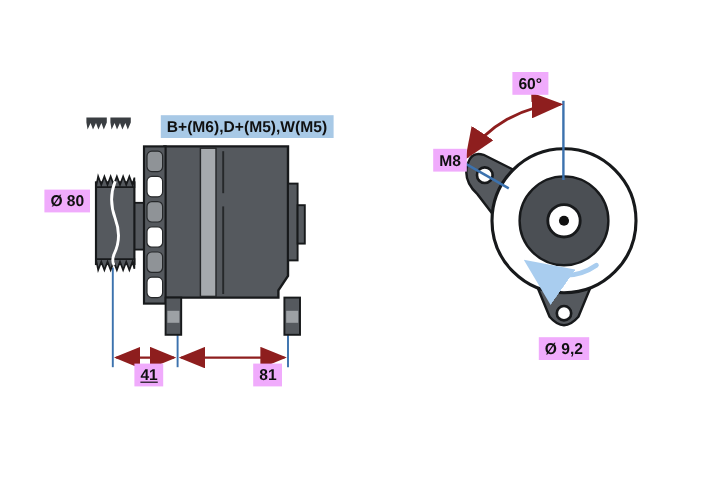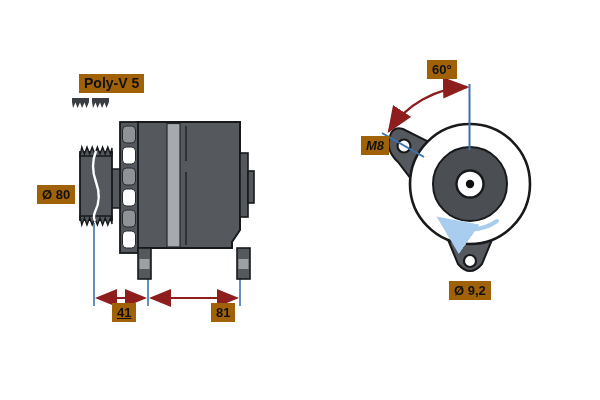--- a/index.html
+++ b/index.html
@@ -3,21 +3,21 @@
 <meta charset="utf-8">
 <style>
   html,body{margin:0;padding:0;background:#ffffff;}
   #stage{
     position:relative;width:600px;height:400px;background:#ffffff;
     font-family:"Liberation Sans",sans-serif;overflow:hidden;
   }
   #drawing{position:absolute;left:0;top:0;}
   .lbl{
     position:absolute;
-    background:#a16207;
+    background:#f0abfc;
     color:#101010;
     font-size:13px;
     font-weight:700;
     line-height:15px;
     padding:2px 5px;
     white-space:nowrap;
   }
   .lbl.blue{background:#a8c9e6;}
 </style>
 </head>
@@ -108,27 +108,27 @@
         <line x1="469.5" y1="84" x2="469.5" y2="150"></line>
         <line x1="382" y1="133" x2="424" y2="157"></line>
       </g>
 
       <path d="M389,131 A97,97 0 0 1 467,87" fill="none" stroke="#8e1e1e" stroke-width="2.4" marker-start="url(#arrRed)" marker-end="url(#arrRed)"></path>
 
       <path d="M497,221 A47,47 0 0 1 443,221" fill="none" stroke="#a9cdef" stroke-width="4" stroke-linecap="round" marker-end="url(#arrBlue)"></path>
     </g>
   </svg>
 
-  <div class="lbl" style="left:79px;top:74px;font-size:14px;">Poly-V 5</div>
 
+  <div class="lbl blue" style="left:134px;top:96px;">B+(M6),D+(M5),W(M5)</div>
 
-  <div class="lbl" style="left:37px;top:185px;text-align:right;">Ø 80</div>
+  <div class="lbl" style="left:37px;top:158px;text-align:right;">Ø 80</div>
 
   <div class="lbl" style="left:112px;top:303px;text-decoration:underline;">41</div>
 
   <div class="lbl" style="left:211px;top:303px;">81</div>
 
   <div class="lbl" style="left:427px;top:60px;">60°</div>
 
-  <div class="lbl" style="left:361px;top:136px;font-style:italic;">M8</div>
+  <div class="lbl" style="left:361px;top:124px;">M8</div>
 
   <div class="lbl" style="left:449px;top:281px;">Ø 9,2</div>
 </div>
 
 </body></html>

